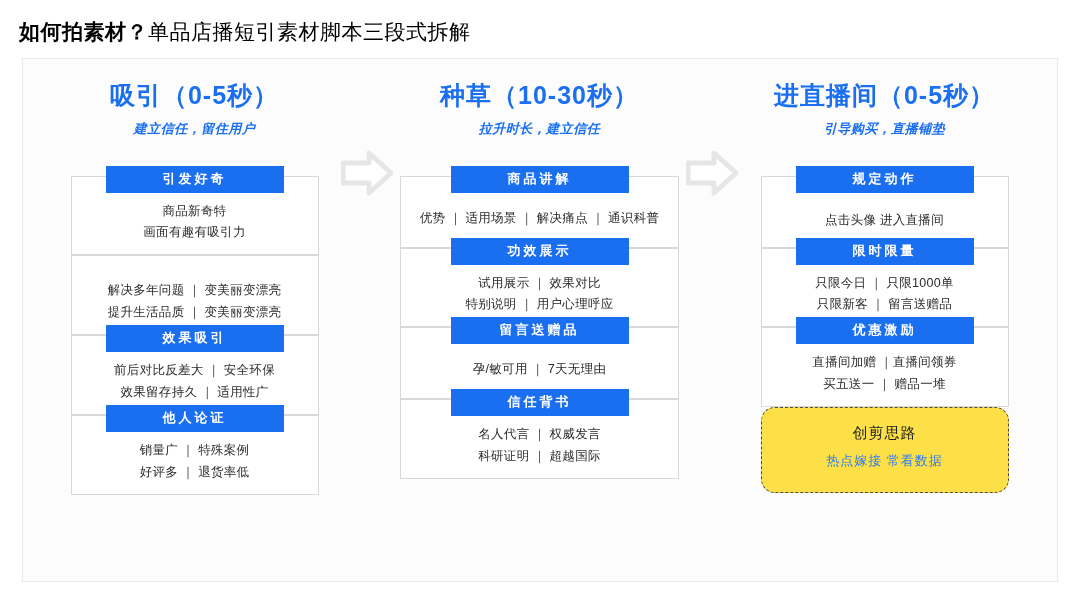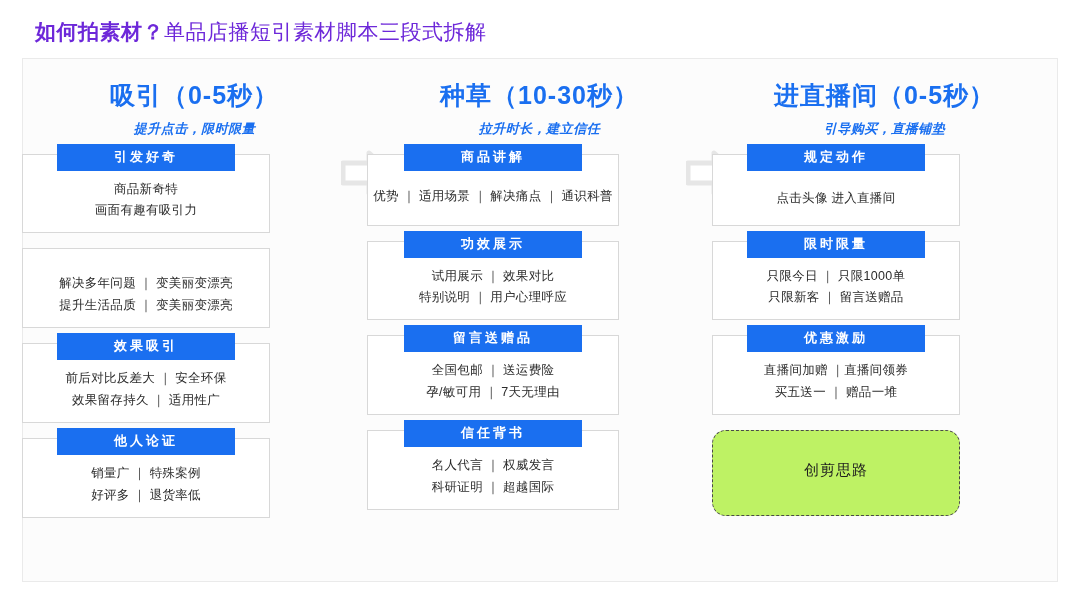--- a/index.html
+++ b/index.html
@@ -5,22 +5,22 @@
   html,body{margin:0;padding:0;}
   body{
     width:1080px;height:608px;
     background:#ffffff;
     font-family:"Liberation Sans","DejaVu Sans",sans-serif;
     overflow:hidden;
   }
   #root{position:relative;width:1080px;height:608px;}
 
   .page-title{
-    position:absolute;left:35px;top:18px;
-    font-size:21px;color:#6d28d9;letter-spacing:.5px;white-space:nowrap;
+    position:absolute;left:19px;top:18px;
+    font-size:21px;color:#000000;letter-spacing:.5px;white-space:nowrap;
   }
   .page-title .t-strong{font-weight:bold;}
   .page-title .t-normal{font-weight:normal;}
 
   .board{
     position:absolute;left:22px;top:58px;width:1036px;height:524px;
     background:#fcfcfc;
     border:1px solid #eaeaea;
     box-sizing:border-box;
   }
@@ -45,59 +45,59 @@
     font-size:25px;font-weight:bold;color:#1a6ff0;
     letter-spacing:1px;white-space:nowrap;line-height:1.1;
   }
   .col-sub{
     margin-top:10px;
     font-size:13px;font-weight:bold;font-style:italic;color:#1a6ff0;
     letter-spacing:.5px;white-space:nowrap;
   }
 
   .cards{
-    margin-top:16px;
+    margin-top:38px;
     width:100%;
-    display:flex;flex-direction:column;align-items:flex-start;
-    gap:15px;
+    display:flex;flex-direction:column;align-items:center;
+    gap:0;
   }
 
   .card{
     position:relative;
     width:248px;
     min-height:72px;
     border:1px solid #d8d8d8;
     background:#ffffff;
     box-sizing:border-box;
     display:flex;flex-direction:column;
     align-items:center;justify-content:center;
     padding:24px 6px 10px 6px;
   }
-  .card.wide{width:252px;}
+  .card.wide{width:279px;}
   .card-badge{
     position:absolute;top:-11px;left:50%;transform:translateX(-50%);
     background:#1a6ff0;color:#ffffff;
     font-size:13px;font-weight:bold;letter-spacing:3px;
     padding:4px 0 5px 0;
     width:178px;text-align:center;
     box-sizing:border-box;
     white-space:nowrap;
   }
   .card-line{
     font-size:12.5px;color:#2b2b2b;line-height:1.75;
     white-space:nowrap;text-align:center;letter-spacing:.3px;
   }
 
   
   .card-dashed{
     position:relative;
     width:248px;min-height:86px;
     border:1.5px dashed #4a4a4a;
     border-radius:14px;
-    background:#bef264;
+    background:#fde047;
     box-sizing:border-box;
     display:flex;flex-direction:column;
     align-items:center;justify-content:center;
     padding:10px 6px 12px 6px;
     gap:2px;
   }
   .dashed-title{
     font-size:15px;color:#1f1f1f;letter-spacing:1px;margin-bottom:4px;
   }
   .dashed-line{
@@ -122,21 +122,21 @@
     <span class="t-strong">如何拍素材？</span><span class="t-normal">单品店播短引素材脚本三段式拆解</span>
   </div>
 
   <div class="board"></div>
 
   <div class="cols">
 
     <div class="col">
       <div class="col-head">
         <div class="col-title">吸引（0-5秒）</div>
-        <div class="col-sub">提升点击，限时限量</div>
+        <div class="col-sub">建立信任，留住用户</div>
       </div>
       <div class="cards">
 
         <div class="card">
           <div class="card-badge">引发好奇</div>
           <div class="card-line">商品新奇特</div>
           <div class="card-line">画面有趣有吸引力</div>
         </div>
 
         <div class="card">
@@ -178,21 +178,20 @@
         </div>
 
         <div class="card wide">
           <div class="card-badge">功效展示</div>
           <div class="card-line">试用展示 ｜ 效果对比</div>
           <div class="card-line">特别说明 ｜ 用户心理呼应</div>
         </div>
 
         <div class="card wide">
           <div class="card-badge">留言送赠品</div>
-          <div class="card-line">全国包邮 ｜ 送运费险</div>
           <div class="card-line">孕/敏可用 ｜ 7天无理由</div>
         </div>
 
         <div class="card wide">
           <div class="card-badge">信任背书</div>
           <div class="card-line">名人代言 ｜ 权威发言</div>
           <div class="card-line">科研证明 ｜ 超越国际</div>
         </div>
 
       </div>
@@ -224,19 +223,20 @@
         </div>
 
         <div class="card">
           <div class="card-badge">优惠激励</div>
           <div class="card-line">直播间加赠 ｜直播间领券</div>
           <div class="card-line">买五送一 ｜ 赠品一堆</div>
         </div>
 
         <div class="card-dashed">
           <div class="dashed-title">创剪思路</div>
+          <div class="dashed-line">热点嫁接 常看数据</div>
         </div>
 
       </div>
     </div>
 
   </div>
 </div>
 
 </body></html>

